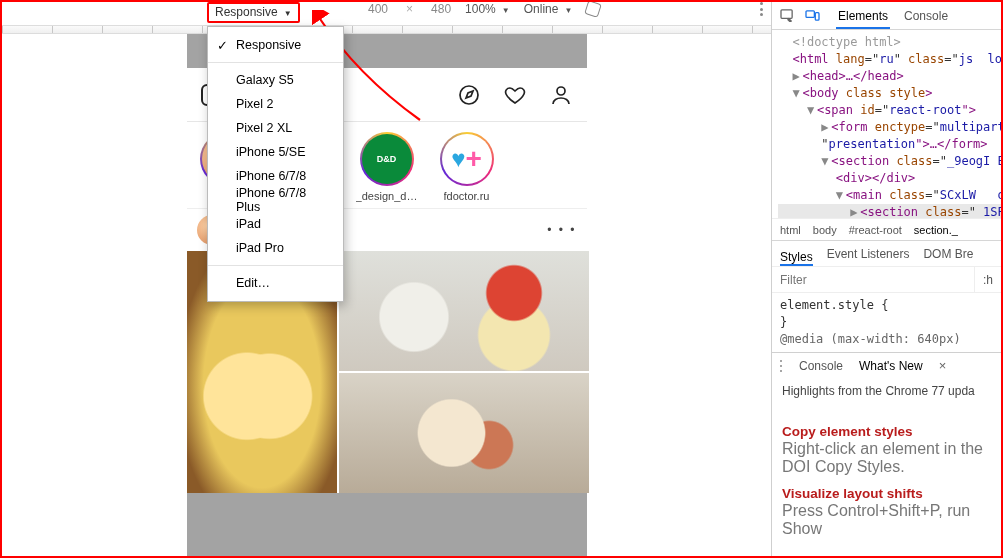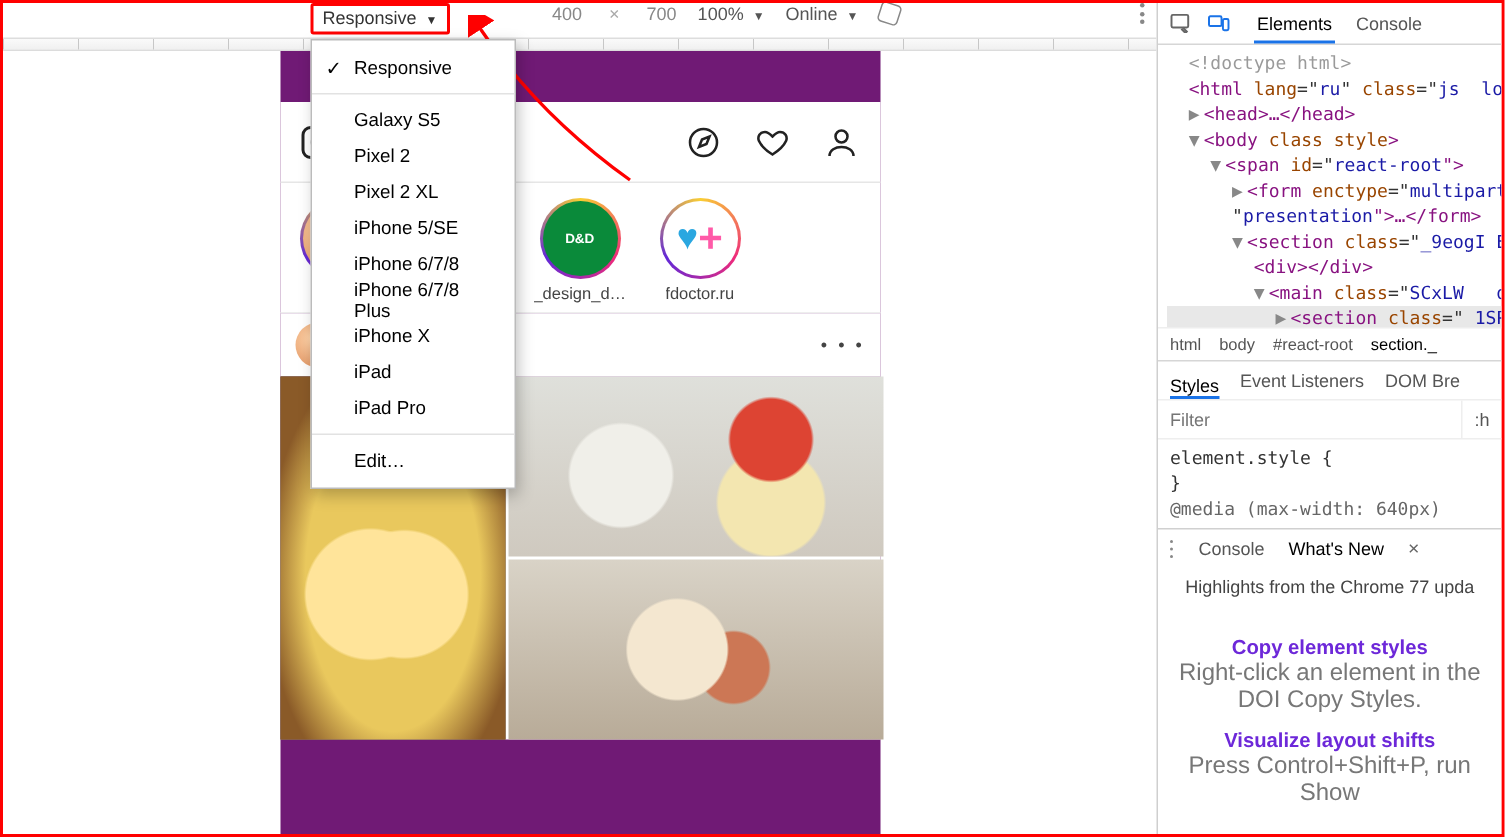--- a/index.html
+++ b/index.html
@@ -29,21 +29,21 @@
   
   
   svg.arrow { position:absolute; left:310px; top:8px; width:120px; height:120px; z-index:15; pointer-events:none; }
   
   
   .ruler { position:absolute; left:0; top:24px; height:8px; width:769px; background:linear-gradient(#fafafa,#f0f0f0); border-bottom:1px solid #dcdcdc;}
   .ruler::before{content:""; position:absolute; inset:0; background:repeating-linear-gradient(90deg,#c7c7c7 0 1px,transparent 1px 50px);}  
   
   
   .stage-wrap{ position:absolute; left:0; top:32px; right:0; bottom:0; display:flex; justify-content:center; }
-  .stage    { width:400px; position:relative; background:#701a75; }
+  .stage    { width:400px; position:relative; background:#a3a3a3; }
   .drag-handle{ position:absolute; top:240px; width:6px; height:44px; display:flex; flex-direction:column; justify-content:space-between; } .drag-handle.right{ right:-14px;}
   .drag-handle span{ width:2px; height:100%; background:#bdbdbd; box-shadow:3px 0 0 #bdbdbd;}
   
   
   .ig-header{ height:54px; background:#fff; border-bottom:1px solid #e6e6e6; display:flex; align-items:center; justify-content:space-between; padding:0 14px; margin-top:34px;}
   .ig-logo{ width:22px; height:22px; border:2px solid #222; border-radius:6px; position:relative;}
   .ig-logo::after{content:"";position:absolute;inset:4px;border:2px solid #222;border-radius:50%;}
   .ig-icons{ display:flex; gap:22px; }
   .ig-icon{ width:24px; height:24px; display:flex; align-items:center; justify-content:center; color:#222; }
   .ig-icon svg{ width:24px; height:24px; stroke:#222; fill:none; stroke-width:1.7; }
@@ -111,35 +111,35 @@
   .rules{ padding:4px 8px; font-family:Consolas,monospace; font-size:12px; color:#333; line-height:17px; border-top:1px solid #eee;}
   .rules .media{ color:#666;}
 
   .drawer-tabs{ border-top:1px solid #d0d0d0; display:flex; align-items:center; height:26px; gap:16px; padding:0 8px;}
   .drawer-tabs .kb{ width:3px; height:12px; display:flex; flex-direction:column; justify-content:space-between;}
   .drawer-tabs .kb span{height:2px;width:2px;background:#888;border-radius:50%;}
   .drawer-tabs .tab{ color:#555;}
   .drawer-tabs .tab.active{ color:#000;}
   .drawer-tabs .x{ color:#666; font-size:13px;}
   
-  .whatsnew{ padding:6px 10px 0 10px; overflow:hidden;text-align:center;}
+  .whatsnew{ padding:6px 10px 0 10px; overflow:hidden;}
   .whatsnew .hl{ color:#444; padding-bottom:16px; border-bottom:0;}
-  .whatsnew h4{ margin:10px 0 1px 0; font-size:13.5px; color:#6d28d9; font-weight:600;}
+  .whatsnew h4{ margin:10px 0 1px 0; font-size:13.5px; color:#b91c1c; font-weight:600;}
   .whatsnew p{ margin:1px 0 6px 0; color:#777; font-size:16px;}
 </style>
 </head>
 <body>
 
 <div class="left-pane">
   <div class="toolbar">
     <div style="width:200px"></div>
     <div style="width:130px"></div>
     <span class="tb-item tb-dim">400</span>
     <span class="tb-x">×</span>
-    <span class="tb-item tb-dim">700</span>
+    <span class="tb-item tb-dim">480</span>
     <span class="tb-item">
         <span>100%</span>
         <span class="tri"></span>
       </span>
     <span class="tb-item">
         <span>Online</span>
         <span class="tri"></span>
       </span>
     <span class="tb-item">
         <span class="rotate-icon"></span>
@@ -168,21 +168,20 @@
 
   <div class="dropdown">
     <div class="dd-row sel">Responsive</div>
     <div class="dd-sep"></div>
     <div class="dd-row">Galaxy S5</div>
     <div class="dd-row">Pixel 2</div>
     <div class="dd-row">Pixel 2 XL</div>
     <div class="dd-row">iPhone 5/SE</div>
     <div class="dd-row">iPhone 6/7/8</div>
     <div class="dd-row">iPhone 6/7/8 Plus</div>
-    <div class="dd-row">iPhone X</div>
     <div class="dd-row">iPad</div>
     <div class="dd-row">iPad Pro</div>
     <div class="dd-sep"></div>
     <div class="dd-row">Edit…</div>
   </div>
 
   <div class="ruler"></div>
 
   <div class="stage-wrap">
 

